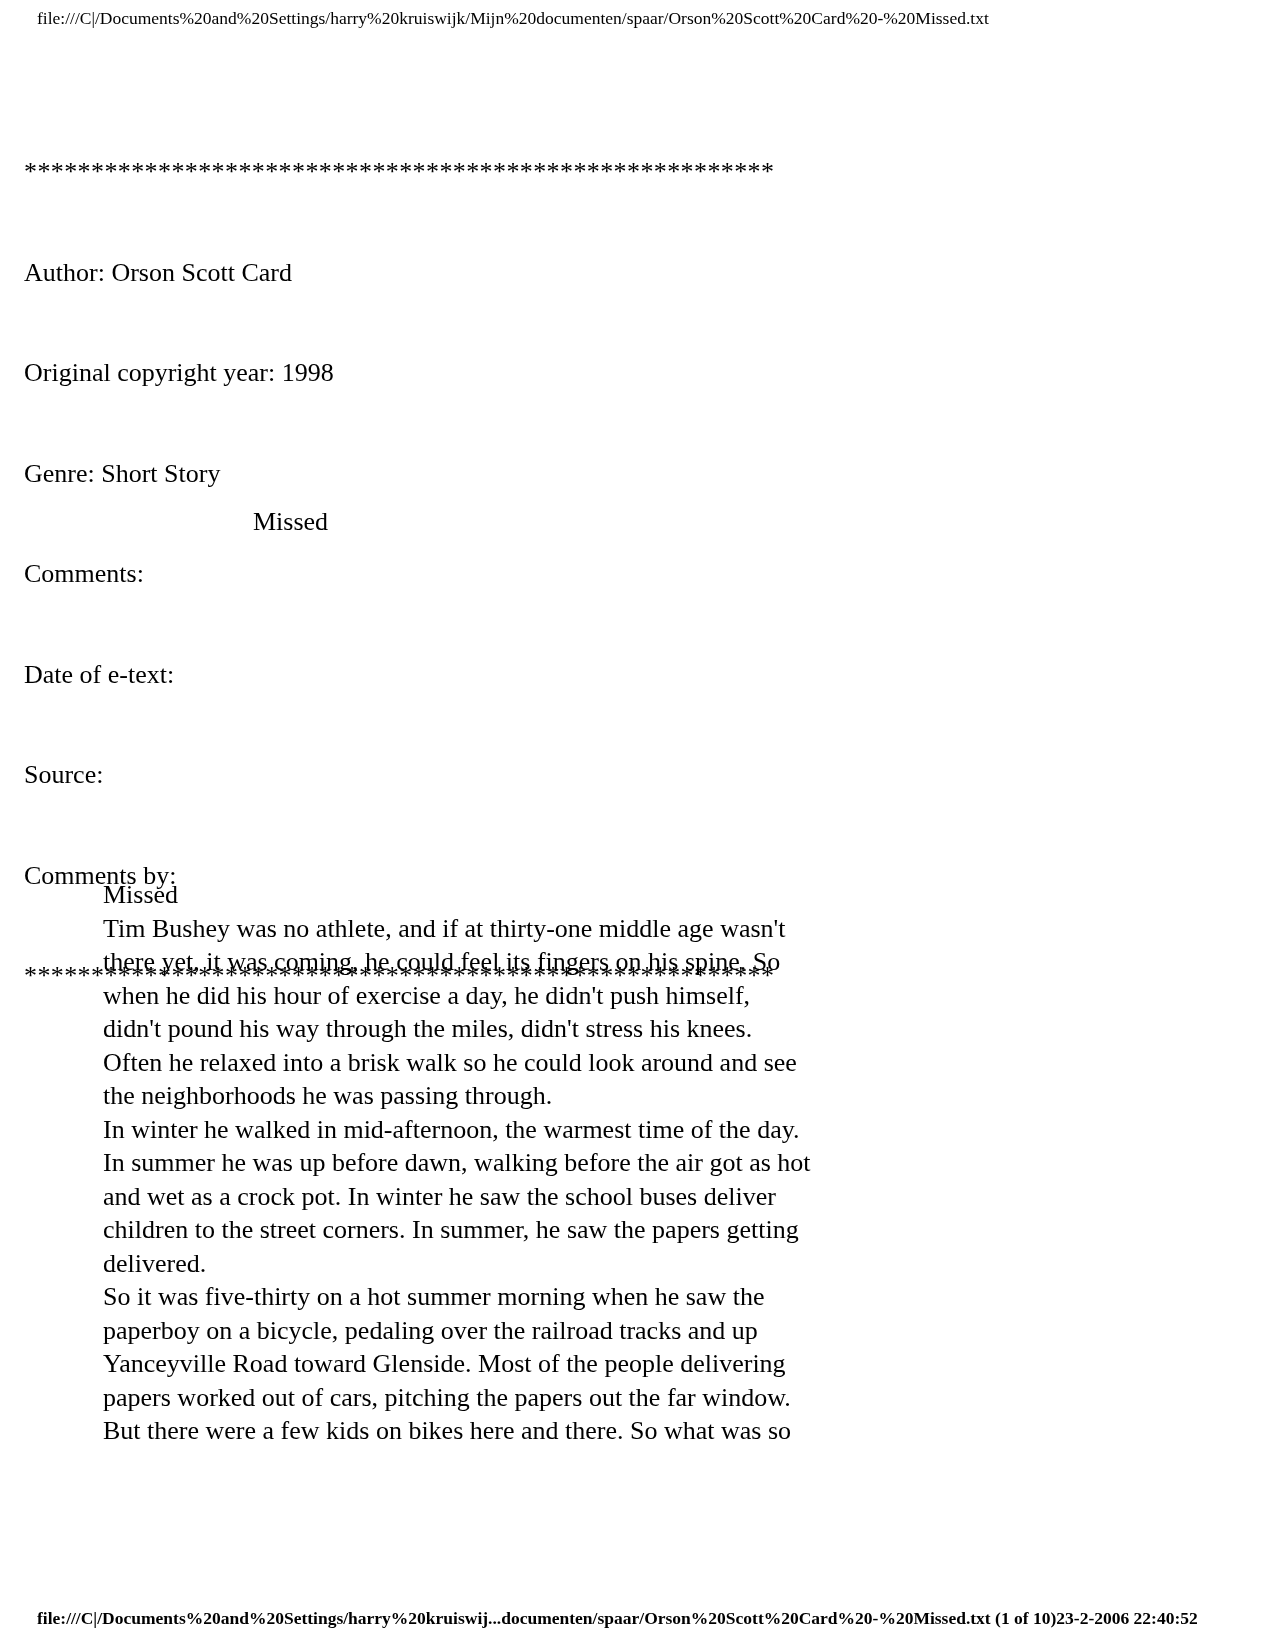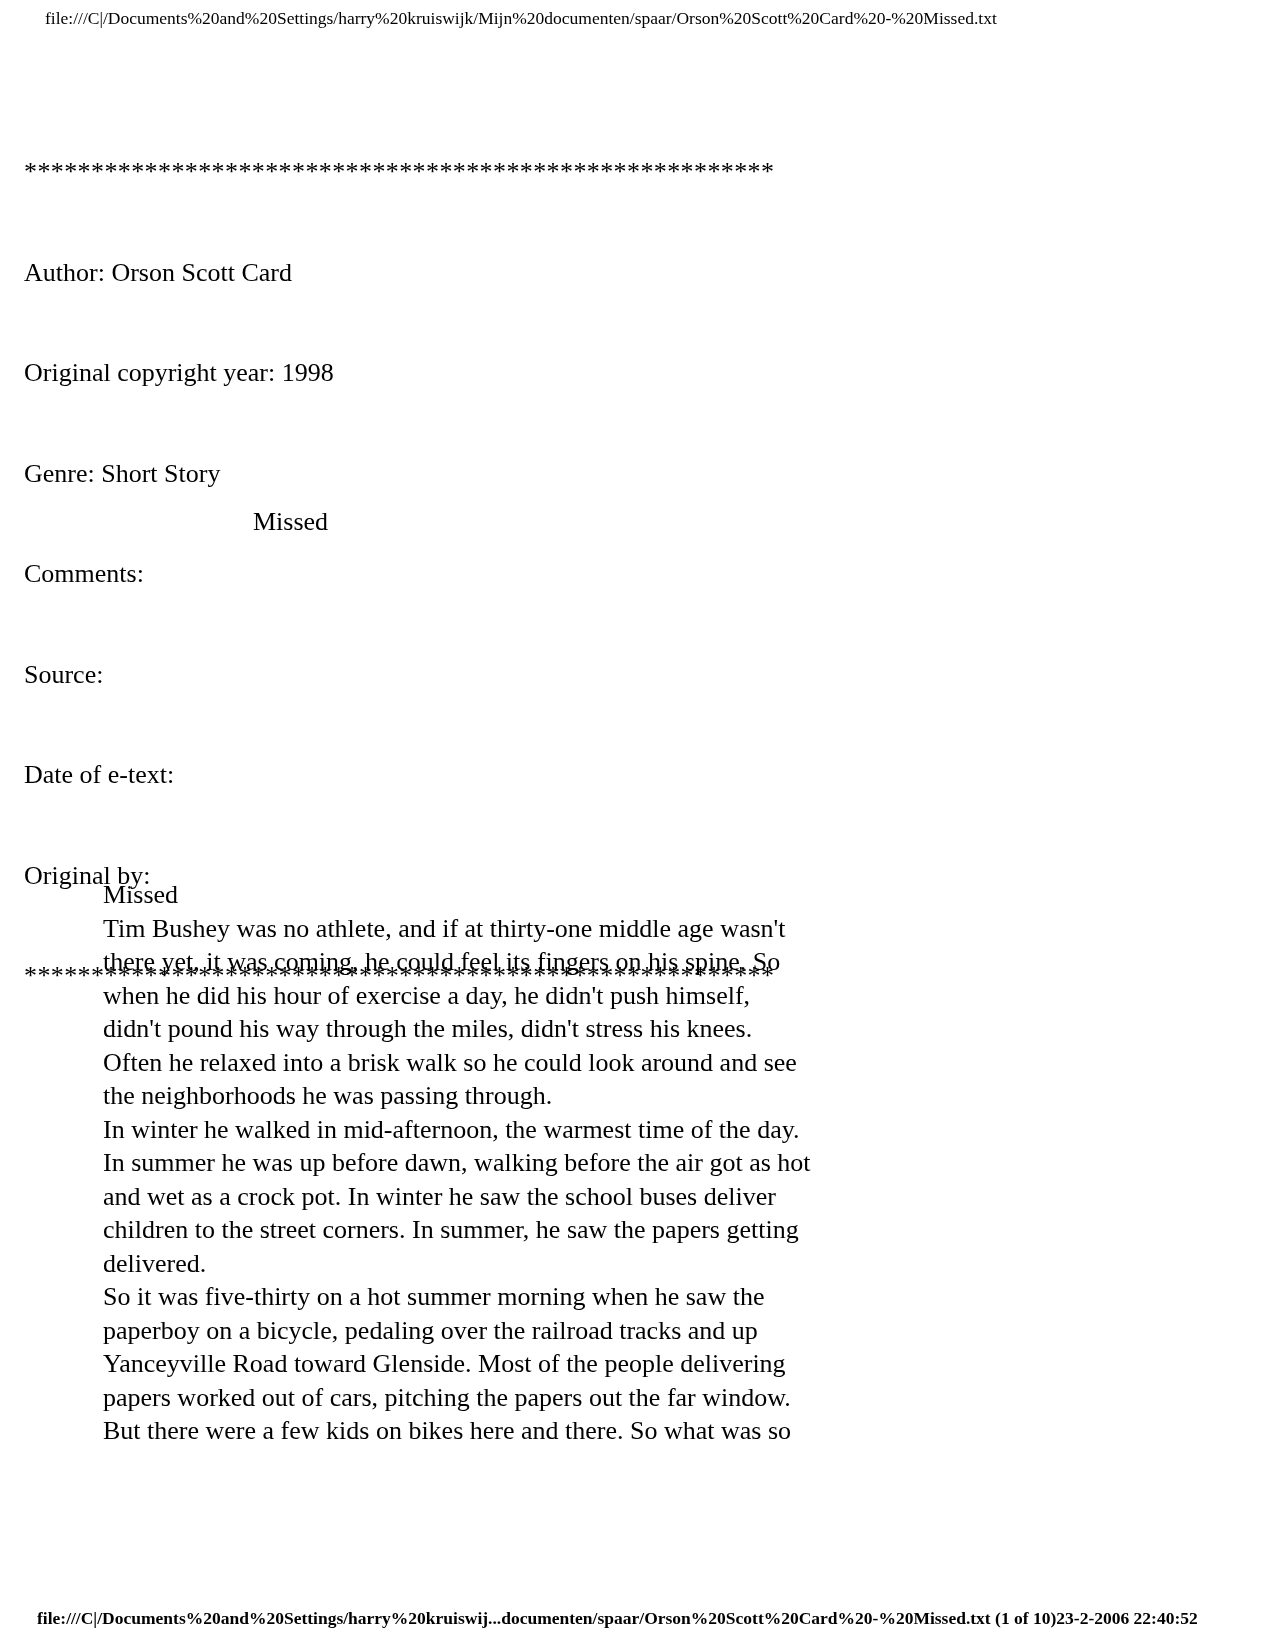--- a/index.html
+++ b/index.html
@@ -14,21 +14,20 @@
     color: #000000;
     font-family: "Liberation Serif", serif;
     overflow: hidden;
   }
   .print-header {
     position: absolute;
     left: 37px;
     top: 8px;
     font-size: 17.5px;
     white-space: nowrap;
-    margin-left: 8px;
   }
   .file-header-block {
     position: absolute;
     left: 24px;
     top: 88px;
     font-size: 26px;
     line-height: 33.5px;
     white-space: pre;
   }
   .separator-line {
@@ -64,23 +63,23 @@
 <body>
 
 <div class="print-header">file:///C|/Documents%20and%20Settings/harry%20kruiswijk/Mijn%20documenten/spaar/Orson%20Scott%20Card%20-%20Missed.txt</div>
 
 <div class="file-header-block">
   <div class="separator-line">********************************************************</div>
   <div>Author: Orson Scott Card</div>
   <div>Original copyright year: 1998</div>
   <div>Genre: Short Story</div>
   <div>Comments:</div>
+  <div>Date of e-text:</div>
   <div>Source:</div>
-  <div>Date of e-text:</div>
-  <div>Original by:</div>
+  <div>Comments by:</div>
   <div class="separator-line">********************************************************</div>
 </div>
 
 <div class="mid-title">Missed</div>
 
 <div class="story-block">
   <div>Missed</div>
   <div class="story-text">Tim Bushey was no athlete, and if at thirty-one middle age wasn't
 there yet, it was coming, he could feel its fingers on his spine. So
 when he did his hour of exercise a day, he didn't push himself,

